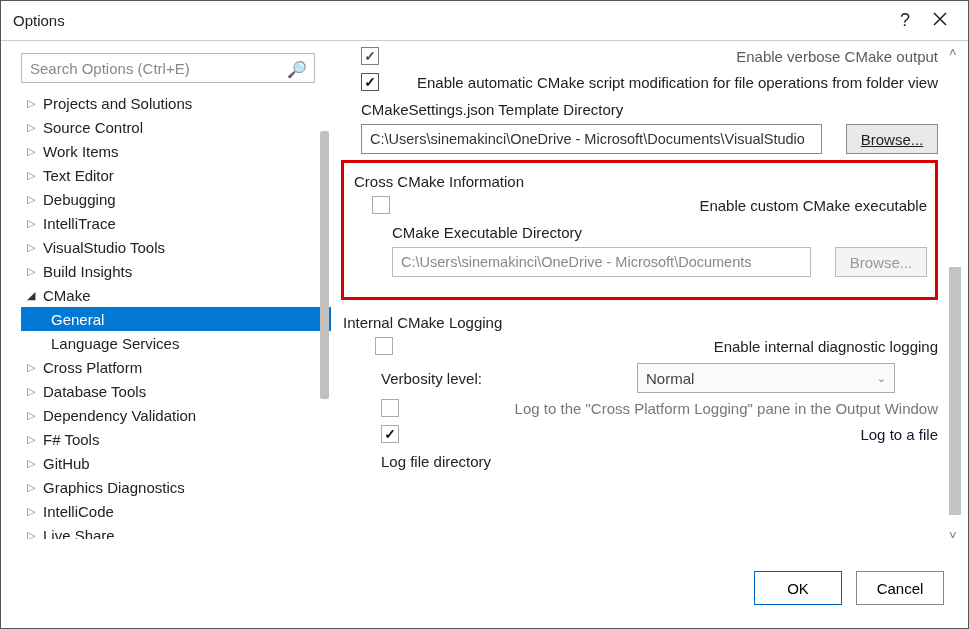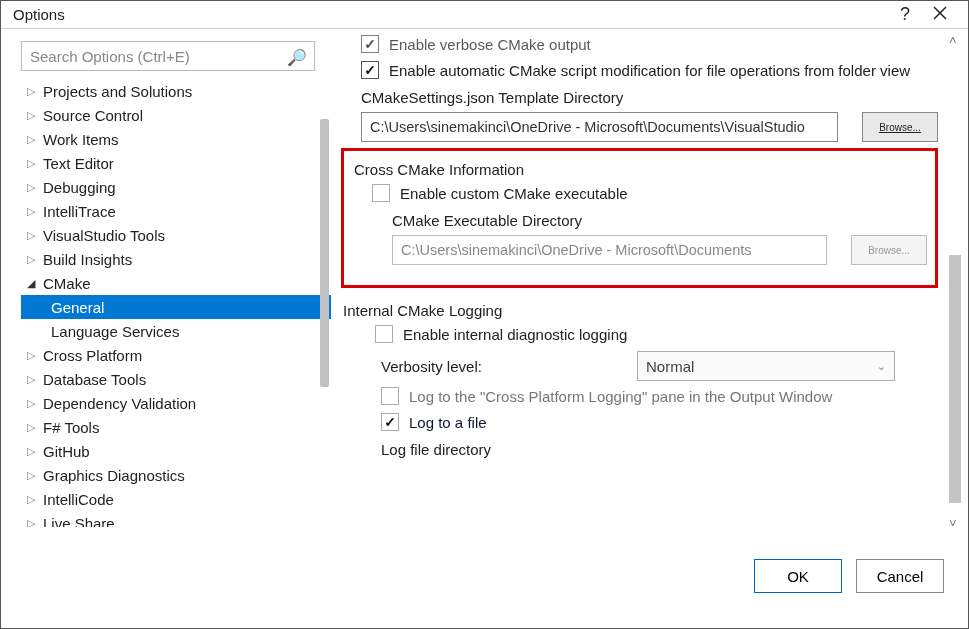--- a/index.html
+++ b/index.html
@@ -1,45 +1,45 @@
 <!DOCTYPE html>
 <html><head>
 <meta charset="utf-8">
 <style>
   * { box-sizing: border-box; font-family: "Segoe UI", Tahoma, sans-serif; }
   body { margin: 0; background: #fff; width: 969px; height: 629px; overflow: hidden; border: 1px solid #555; }
-  .titlebar { height: 28px; display: flex; align-items: center; padding: 0 12px; border-bottom: 1px solid #ccc; }
+  .titlebar { height: 40px; display: flex; align-items: center; padding: 0 12px; border-bottom: 1px solid #ccc; }
   .titlebar .title { font-size: 15px; flex: 1; color: #222; }
   .titlebar .help { font-size: 18px; color: #222; padding: 0 14px; cursor: default; }
   .titlebar .close { font-size: 16px; color: #222; padding: 0 8px; cursor: default; }
   .body { display: flex; height: 508px; }
   .left { width: 330px; padding: 12px 0 10px 20px; display: flex; flex-direction: column; }
   .search-wrap { position: relative; margin-right: 16px; margin-bottom: 8px; }
   .search { width: 100%; height: 30px; font-size: 15px; padding: 4px 30px 4px 8px; border: 1px solid #b8b8b8; color: #222; }
   .search::placeholder { color: #888; }
   .search-icon { position: absolute; right: 8px; top: 7px; font-size: 16px; color: #444; transform: scaleX(-1); }
   .tree-wrap { flex: 1; overflow: hidden; position: relative; border-right: 0px solid #ccc; }
   .tree { font-size: 15px; color: #222; }
   .tree-item { display: flex; align-items: center; height: 24px; padding-left: 6px; cursor: default; white-space: nowrap; }
   .tree-item .caret { width: 16px; font-size: 11px; color: #777; display: inline-block; }
   .tree-item.expanded .caret { color: #333; }
   .tree-item.child { padding-left: 30px; }
   .tree-item.selected { background: #0078d4; color: #fff; }
   .tree-scrollbar { position: absolute; right: 2px; top: 40px; width: 9px; height: 268px; background: #c0c0c0; border-radius: 2px; }
   .right { flex: 1; position: relative; padding: 6px 30px 6px 10px; overflow: hidden; }
   .right-inner { font-size: 15px; color: #222; }
-  .chk-row { display: flex; align-items: center; margin: 4px 0 8px 20px; }
+  .chk-row { display: flex; align-items: center; margin: 4px 0 8px 20px; justify-content: space-between; }
   .chk { width: 18px; height: 18px; border: 1px solid #555; margin-right: 10px; display: flex; align-items: center; justify-content: center; font-size: 14px; background: #fff; }
   .chk.checked::after { content: "✓"; color: #111; font-weight: bold; }
   .chk.dim { border-color: #aaa; }
   .section-label { margin: 10px 0 6px 20px; }
   .input-row { display: flex; align-items: center; margin: 2px 0 4px 20px; gap: 24px; }
   .txt { flex: 1; height: 30px; border: 1px solid #888; padding: 2px 8px; font-size: 14.5px; color: #333; background: #fff; }
   .txt.dim { color: #888; border-color: #bbb; }
-  .browse { height: 30px; width: 76px; border: 1px solid #888; background: #e9e9e9; font-size: 10px; text-decoration: underline; cursor: default; display:flex; align-items:center; justify-content:center; }
+  .browse { height: 30px; width: 92px; border: 1px solid #888; background: #e9e9e9; font-size: 15px; text-decoration: underline; cursor: default; display:flex; align-items:center; justify-content:center; }
   .browse.dim { color: #999; border-color: #bbb; background: #f4f4f4; text-decoration: none; }
   .group-title { margin: 14px 0 6px 2px; }
   .red-box { border: 3px solid #d80000; padding: 8px 8px 16px 8px; margin: 6px 0 10px 0; }
   .red-box .group-title { margin-top: 2px; }
   .combo { width: 258px; height: 30px; border: 1px solid #aaa; background: #fafafa; display: flex; align-items: center; padding: 0 8px; justify-content: space-between; font-size: 15px; color: #444; }
   .combo .dd { font-size: 11px; color: #888; }
   .field-row { display: flex; align-items: center; margin: 6px 0 6px 40px; gap: 10px; }
   .field-label { width: 246px; }
   .right-scrollbar-track { position: absolute; right: 4px; top: 4px; width: 18px; height: 498px; }
   .scroll-up { position:absolute; top:0; left:3px; font-size:13px; color:#777; }

